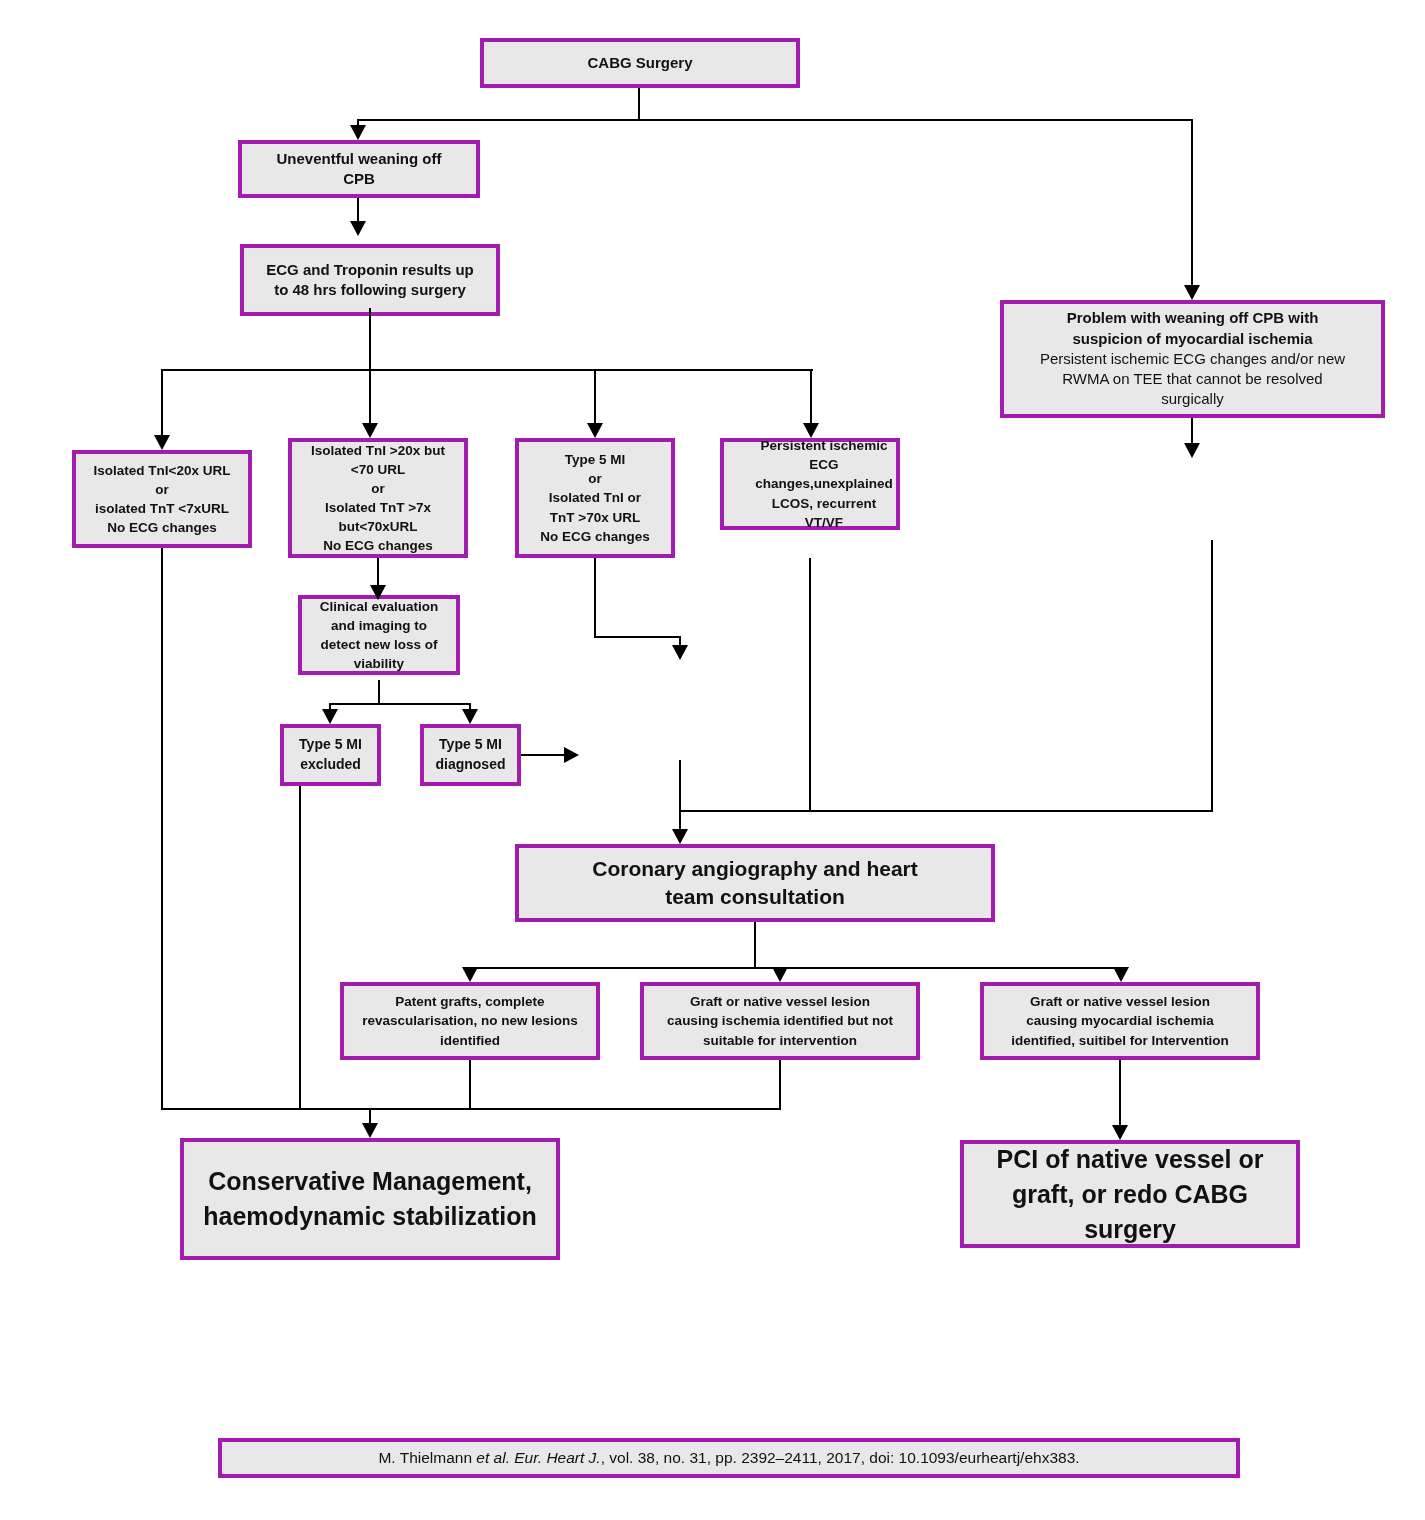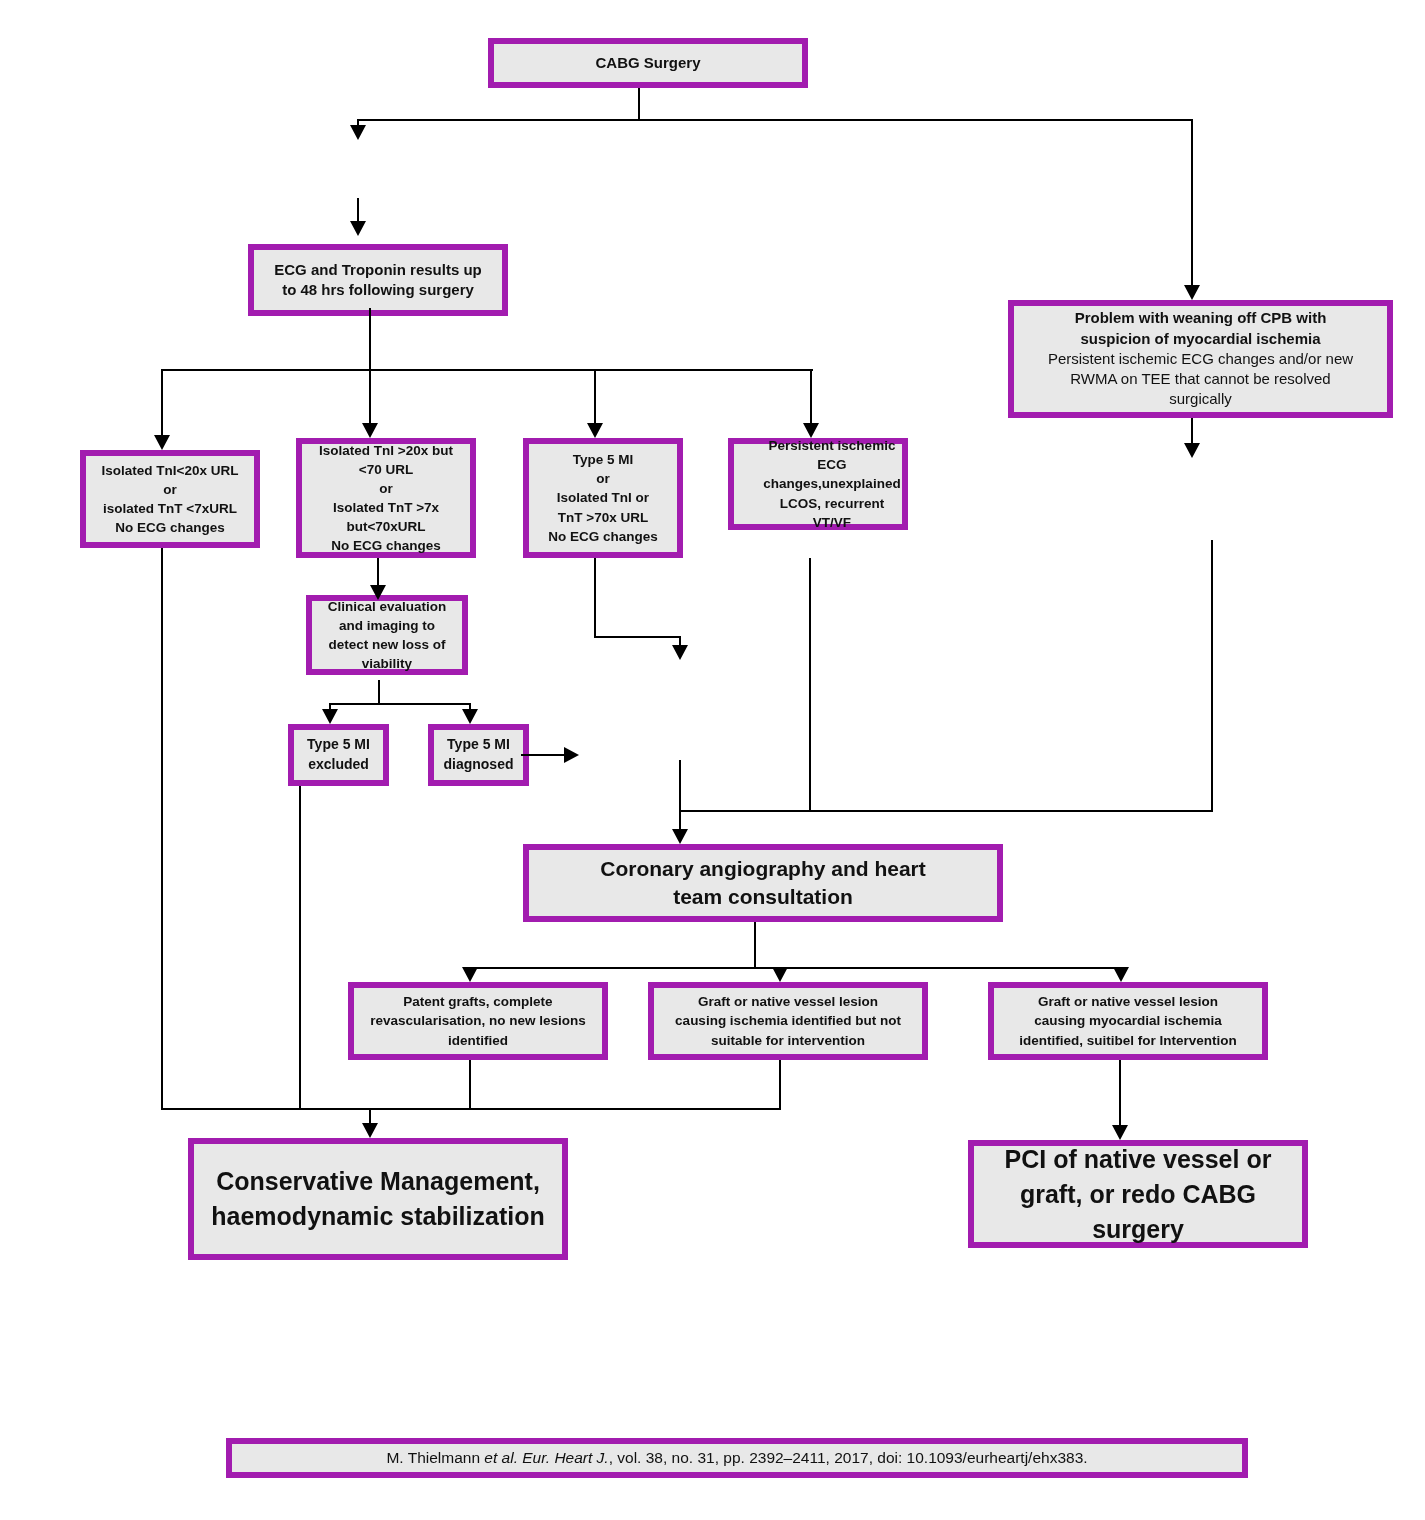--- a/index.html
+++ b/index.html
@@ -1,20 +1,20 @@
 <!DOCTYPE html>
 <html><head>
 <meta charset="utf-8">
 <style>
   html,body{margin:0;padding:0;background:#fff;}
   #canvas{position:relative;width:1425px;height:1520px;background:#ffffff;
           font-family:"Liberation Sans",sans-serif;overflow:hidden;}
-  .box{position:absolute;background:#e8e8e8;border:6px solid #a21caf;box-sizing:border-box;
+  .box{position:absolute;background:#e8e8e8;border:4px solid #a21caf;box-sizing:border-box;
        display:flex;flex-direction:column;align-items:center;justify-content:center;
-       text-align:center;color:#111;white-space:pre-line;margin-left:8px;}
+       text-align:center;color:#111;white-space:pre-line;}
   .b{font-weight:bold;}
   .fs15{font-size:15px;line-height:1.35;}
   .fs14{font-size:14px;line-height:1.4;}
   .fs13{font-size:13.5px;line-height:1.42;}
   .fs21{font-size:21px;line-height:1.35;}
   .fs25{font-size:25px;line-height:1.4;}
   .v{position:absolute;width:2px;background:#000;}
   .h{position:absolute;height:2px;background:#000;}
   .ad{position:absolute;width:0;height:0;border-left:8px solid transparent;
       border-right:8px solid transparent;border-top:15px solid #000;}
@@ -43,20 +43,22 @@
   .n-citation{left:218px;top:1438px;width:1022px;height:40px;flex-direction:row;white-space:normal;font-size:15.5px;}
   .n-citation span{white-space:pre;text-align:center;}
   .it{font-style:italic;}
 </style>
 </head>
 <body>
 
 <div id="canvas">
 
   <div class="box b fs15 n-cabg">CABG Surgery</div>
+  <div class="box b fs15 n-uneventful">Uneventful weaning off
+CPB</div>
   <div class="box b fs15 n-ecg48">ECG and Troponin results up
 to 48 hrs following surgery</div>
   <div class="box fs15 n-problem">
     <span class="b">Problem with weaning off CPB with
 suspicion of myocardial ischemia</span>
     <span>Persistent ischemic ECG changes and/or new
 RWMA on TEE that cannot be resolved
 surgically</span>
   </div>
   <div class="box b fs13 n-tnlow">Isolated TnI&lt;20x URL

